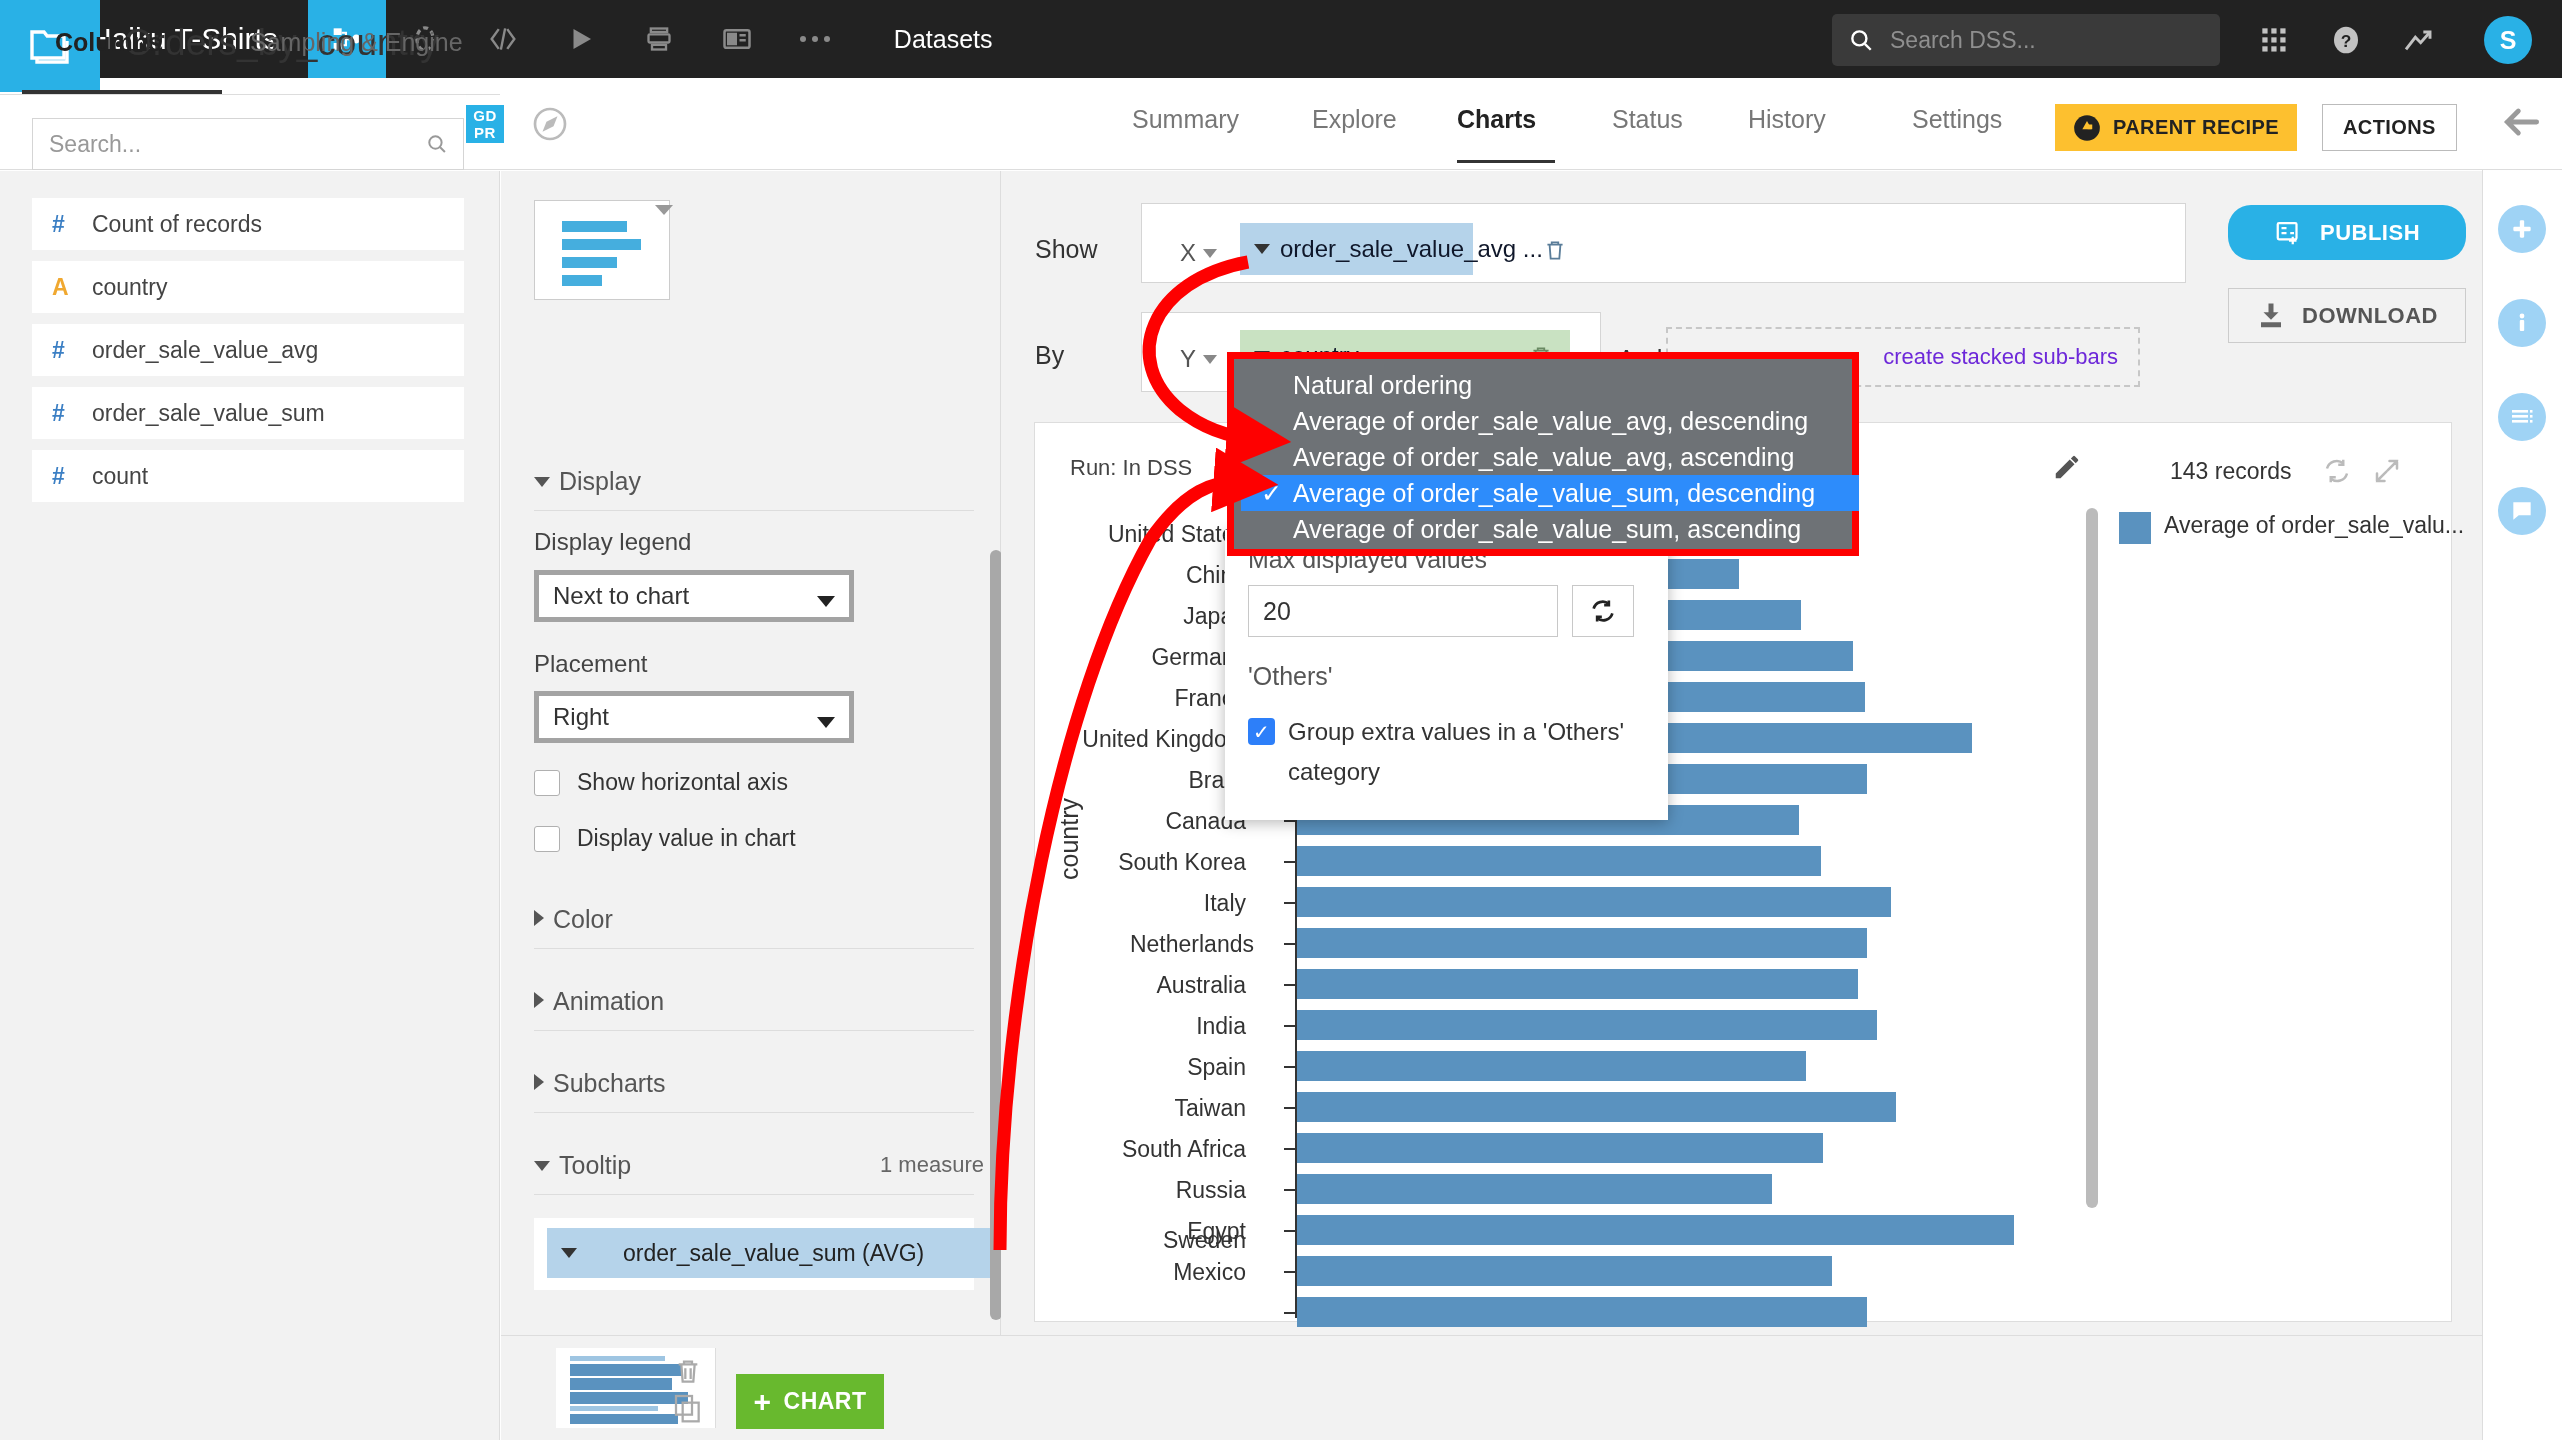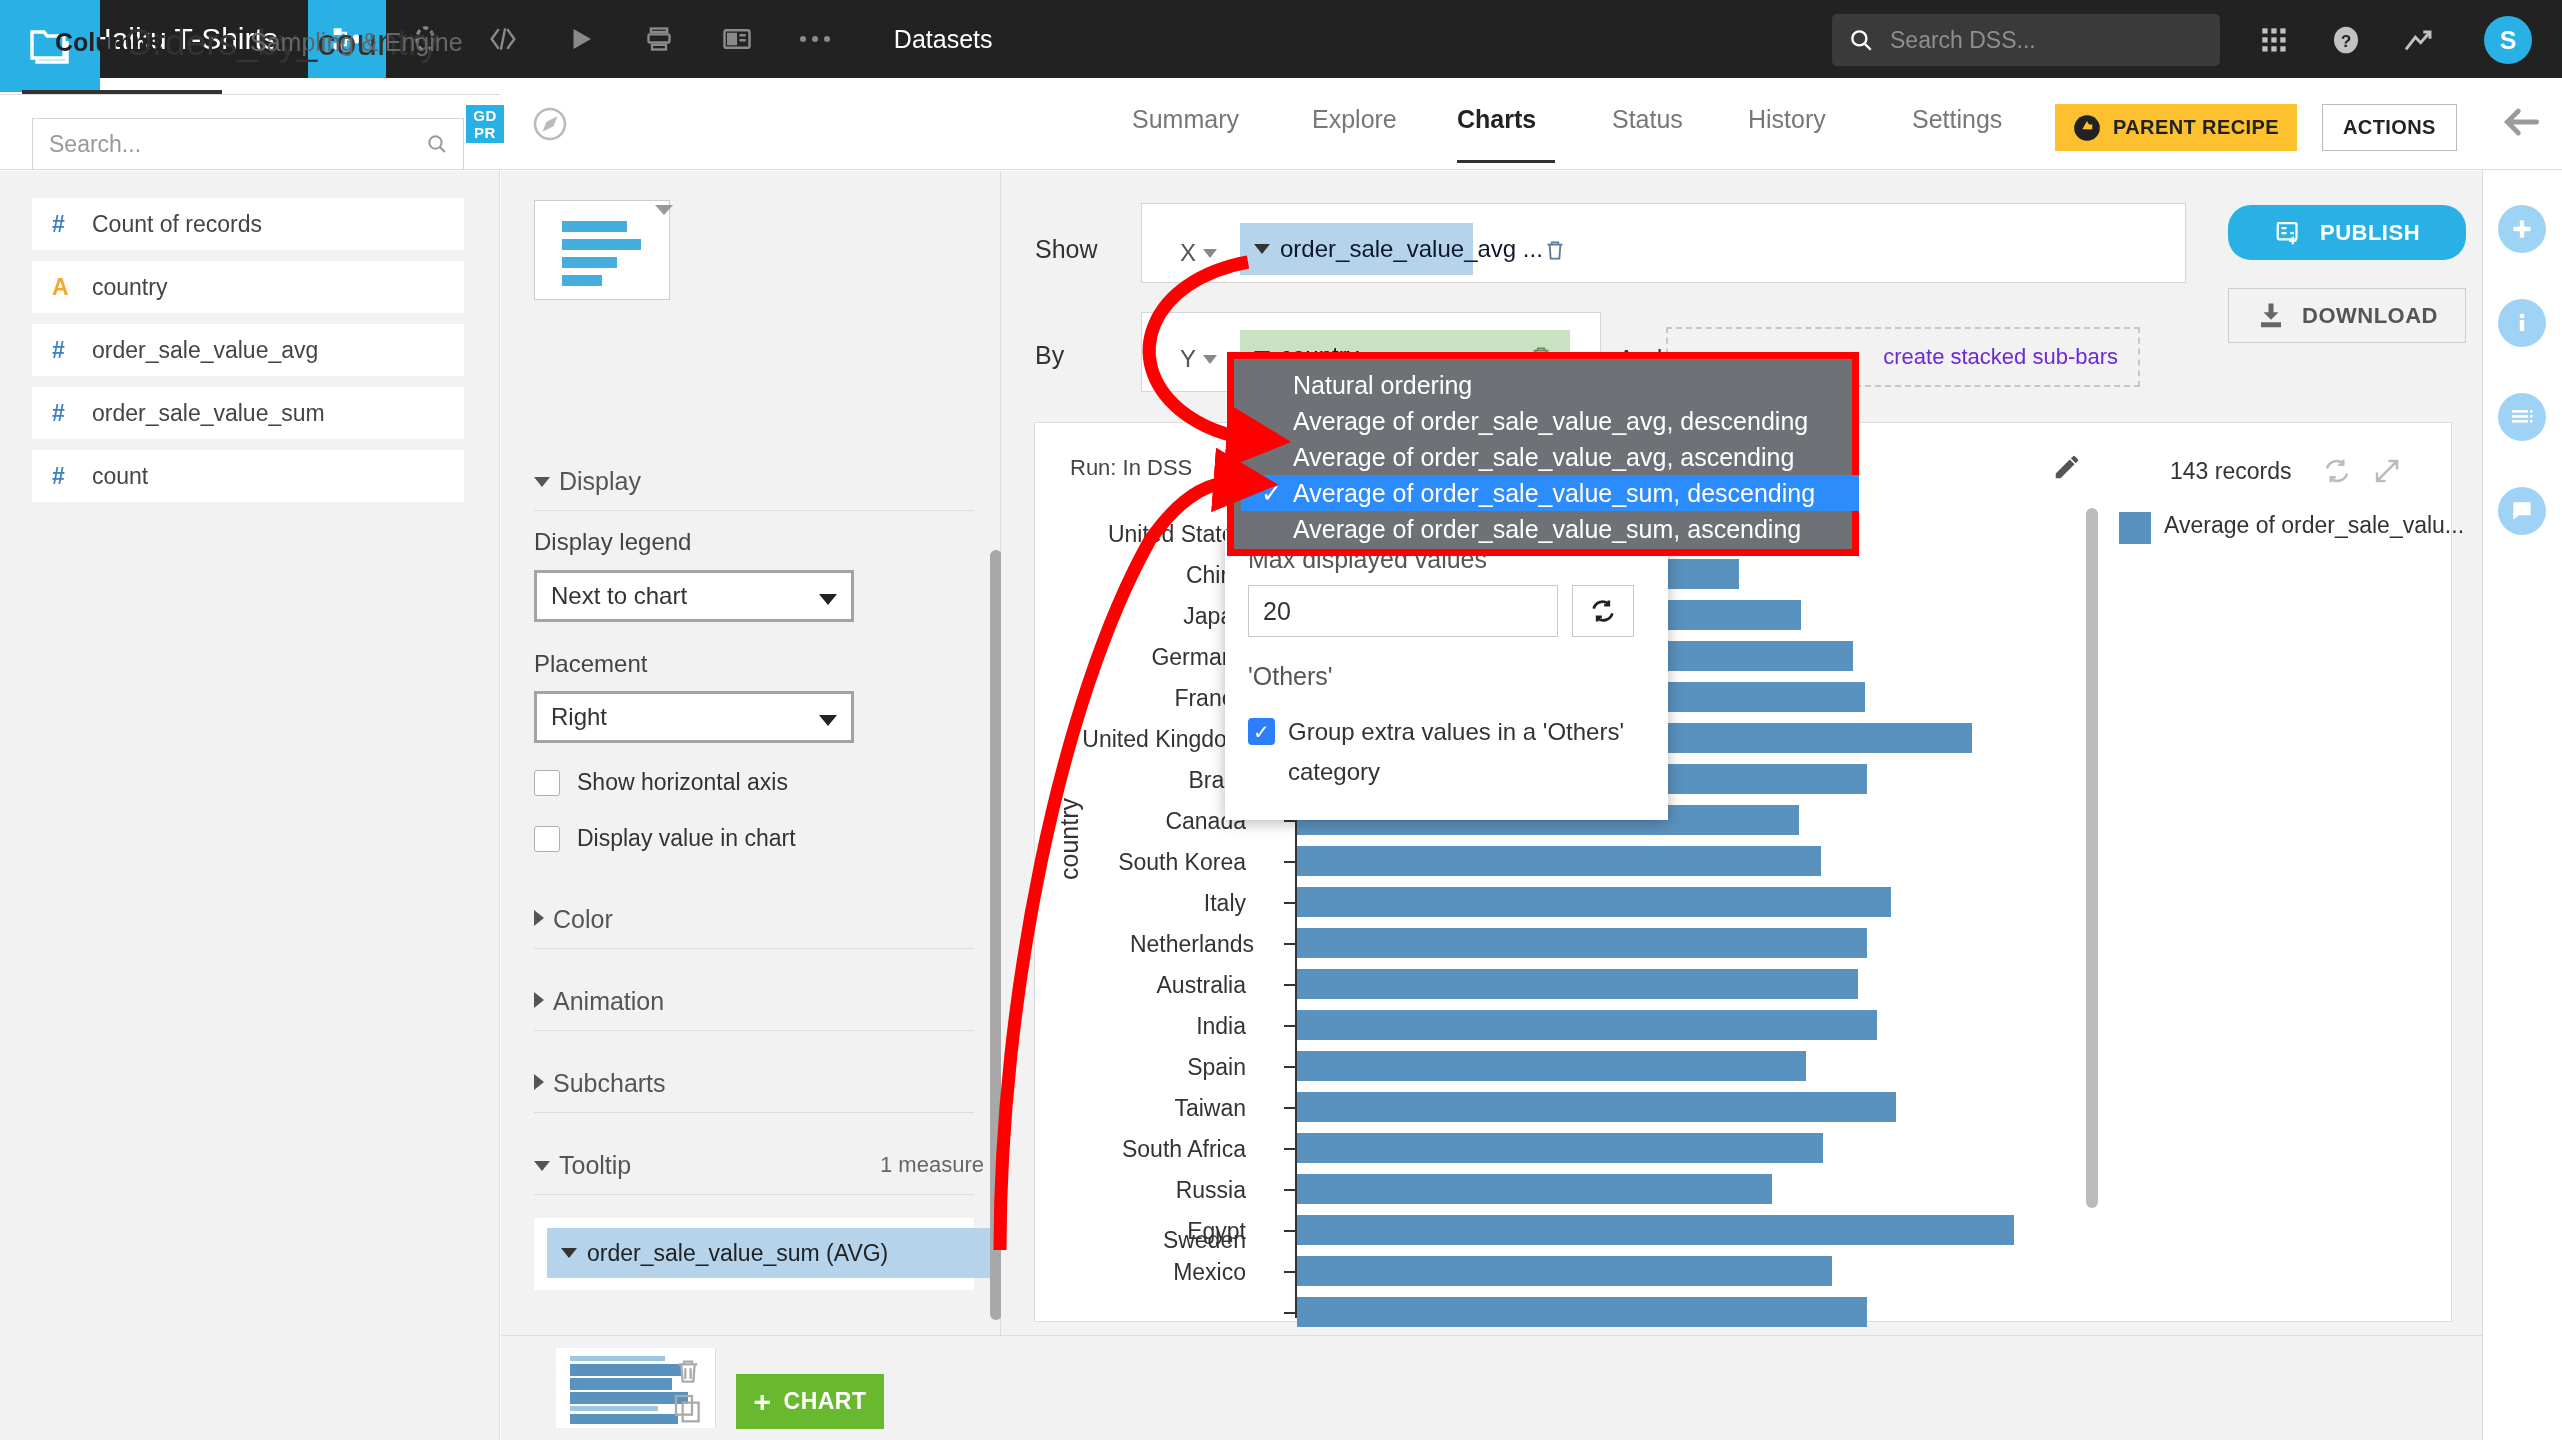--- a/index.html
+++ b/index.html
@@ -142,39 +142,39 @@
   .caret-r { display:inline-block; width:0;height:0;
     border-top:8px solid transparent; border-bottom:8px solid transparent; border-left:10px solid #555;
     margin-right:9px; vertical-align:2px; }
   .caret-d { display:inline-block; width:0;height:0;
     border-left:8px solid transparent; border-right:8px solid transparent; border-top:10px solid #555;
     margin-right:9px; vertical-align:3px; }
 
   .field-label { position:absolute; left:534px; font-size:24px; color:#444; }
   .sel-box {
     position:absolute; left:534px; width:320px; height:52px; background:#fff;
-    border:3px solid #a3a3a3; display:flex; align-items:center; padding:0 14px;
+    border:5px solid #a3a3a3; display:flex; align-items:center; padding:0 14px;
     font-size:24px; color:#333;
   }
   .sel-caret {
     position:absolute; right:14px; top:21px; width:0;height:0;
     border-left:9px solid transparent; border-right:9px solid transparent; border-top:11px solid #222;
   }
   .chk-row { position:absolute; left:534px; display:flex; align-items:center; font-size:23px; color:#333; }
   .chk-box { width:26px; height:26px; background:#fff; border:1px solid #b0b0b0; border-radius:3px; margin-right:17px; }
 
   #tooltip-measures { position:absolute; left:880px; top:1152px; font-size:22px; color:#666; }
   #tooltip-dropzone {
     position:absolute; left:534px; top:1218px; width:440px; height:72px;
     background:#fff; display:flex; align-items:center;
   }
   #tooltip-pill {
     position:absolute; left:547px; top:1228px; width:504px; height:50px;
     background:#b5d3ea; display:flex; align-items:center; padding:0 14px;
-    font-size:23px; color:#222;
+    font-size:23px; color:#222;gap:36px;
   }
   #cfg-scrollbar {
     position:absolute; left:990px; top:550px; width:12px; height:770px;
     background:#a8a8a8; border-radius:6px;
   }
 
   
   #mainarea {
     position:absolute; left:1001px; top:171px; width:1481px; height:1164px; background:#f2f2f2;
   }

